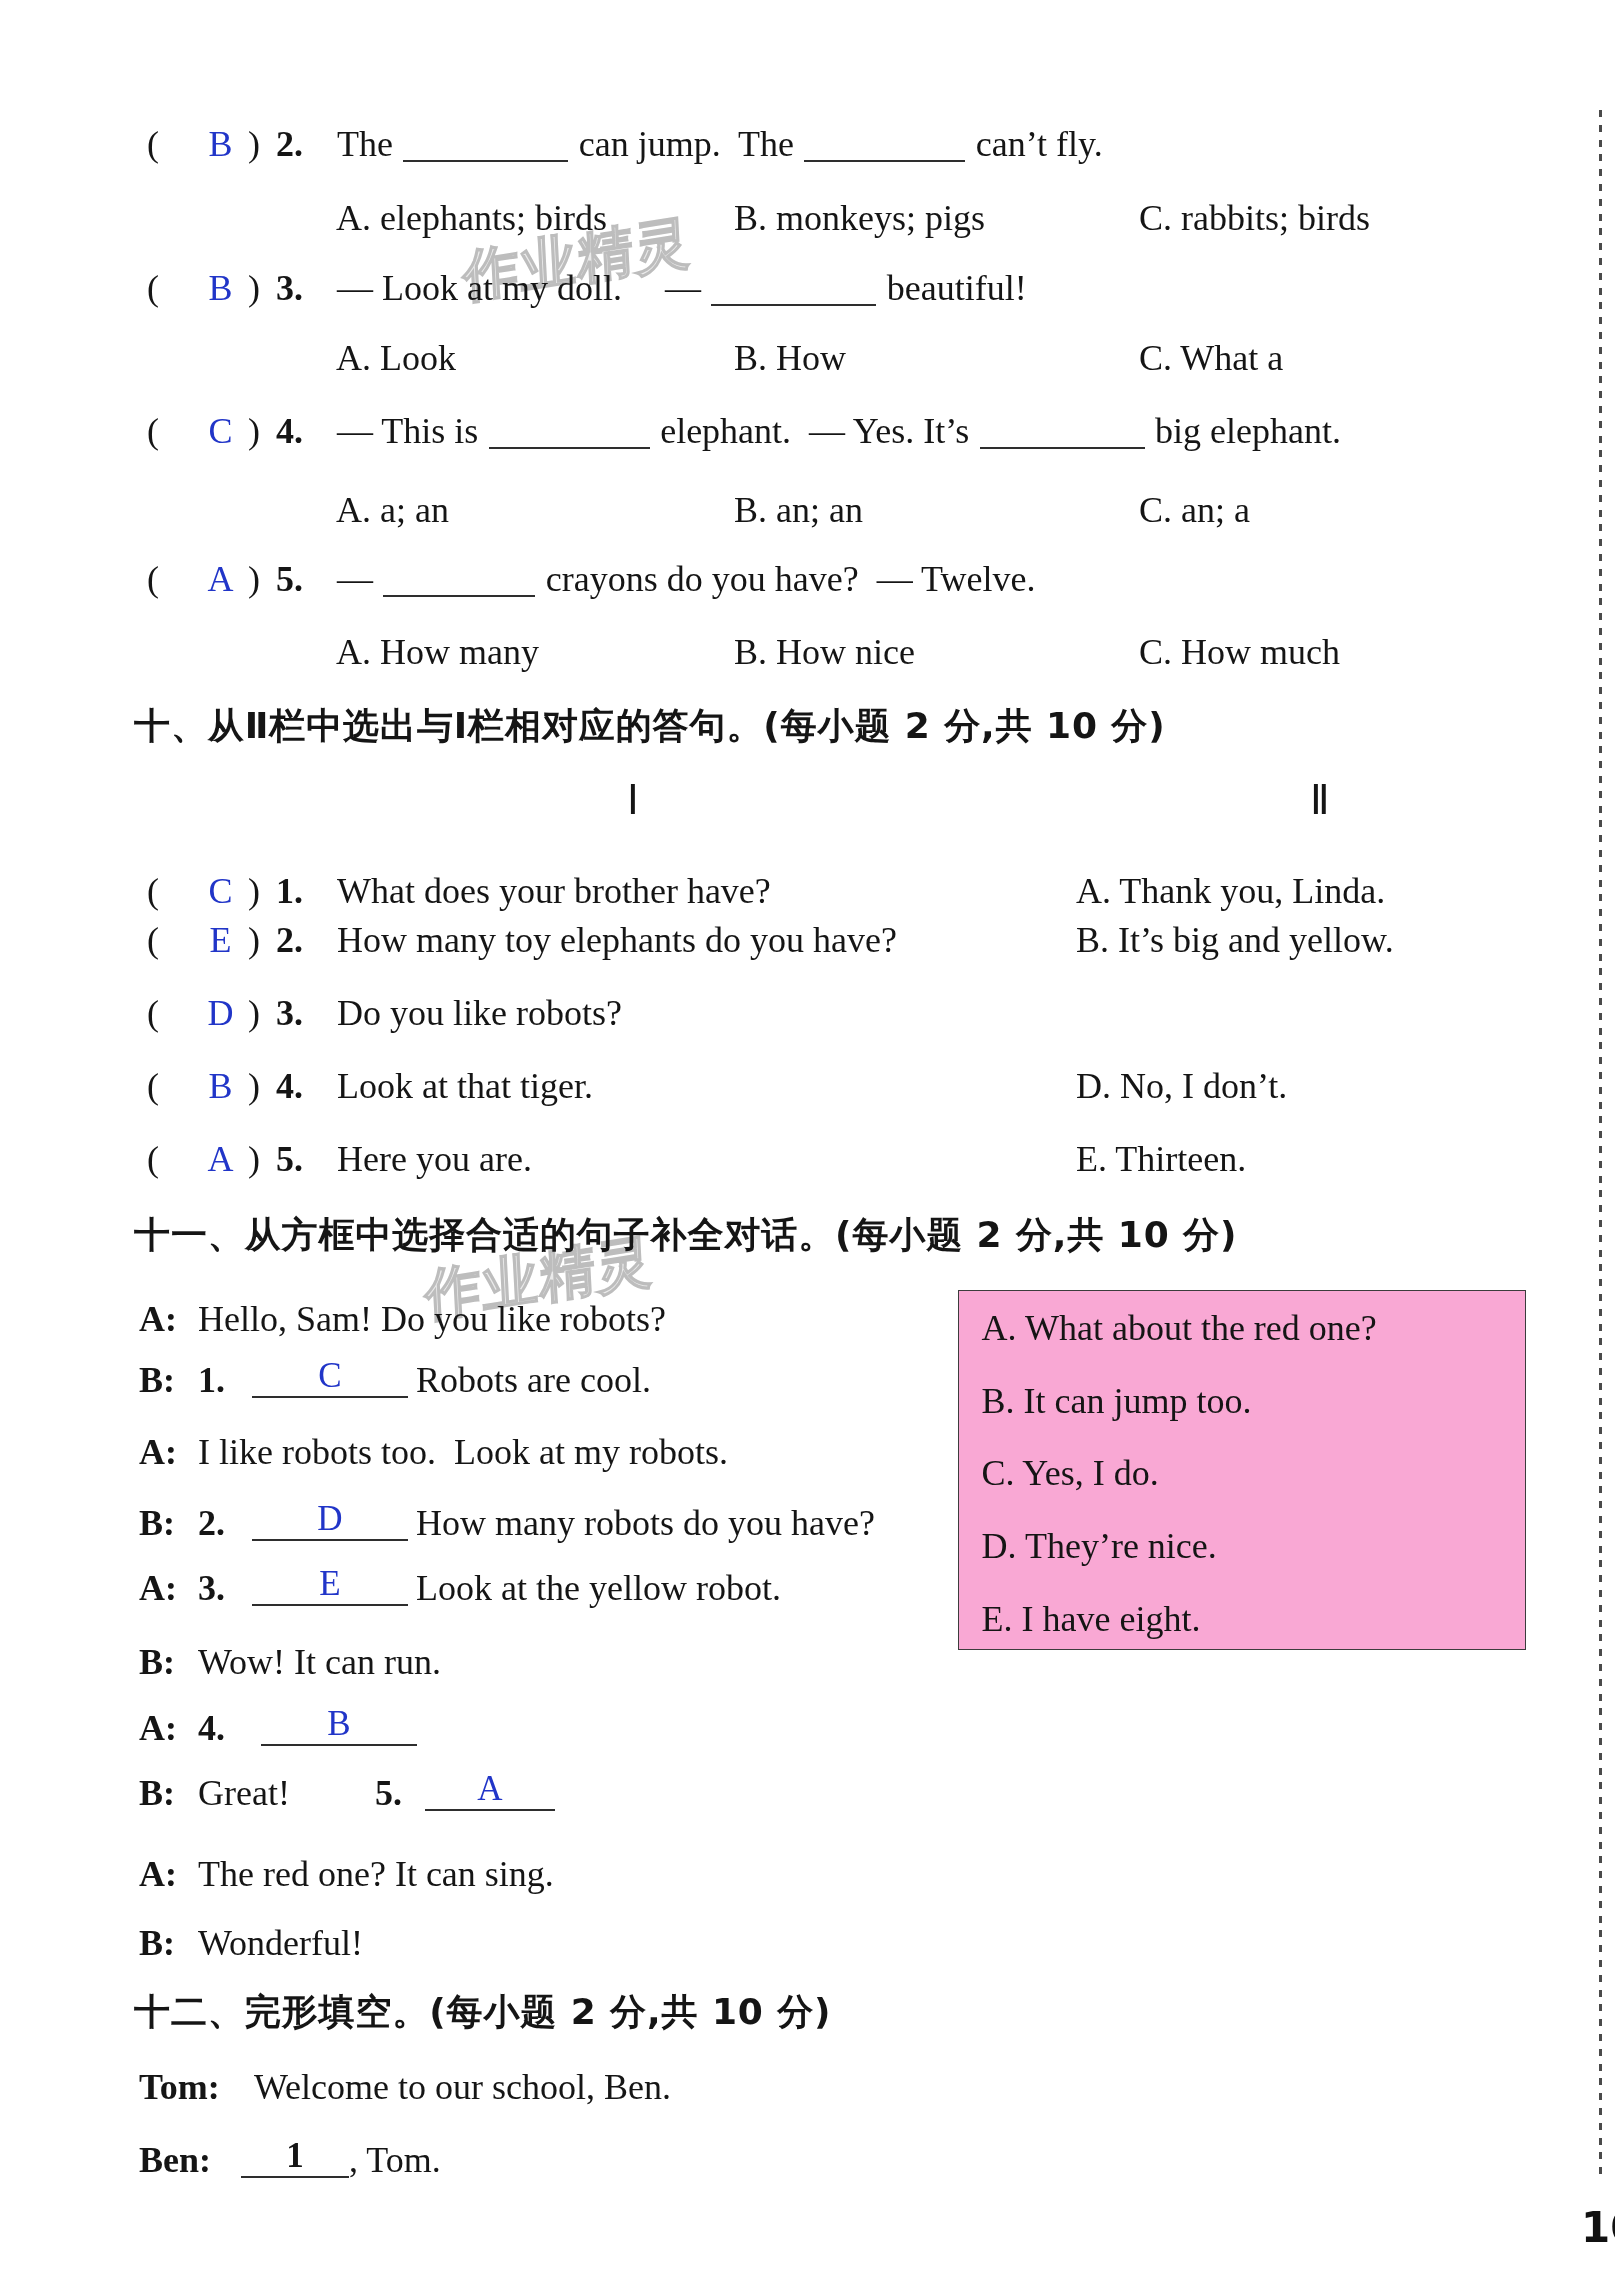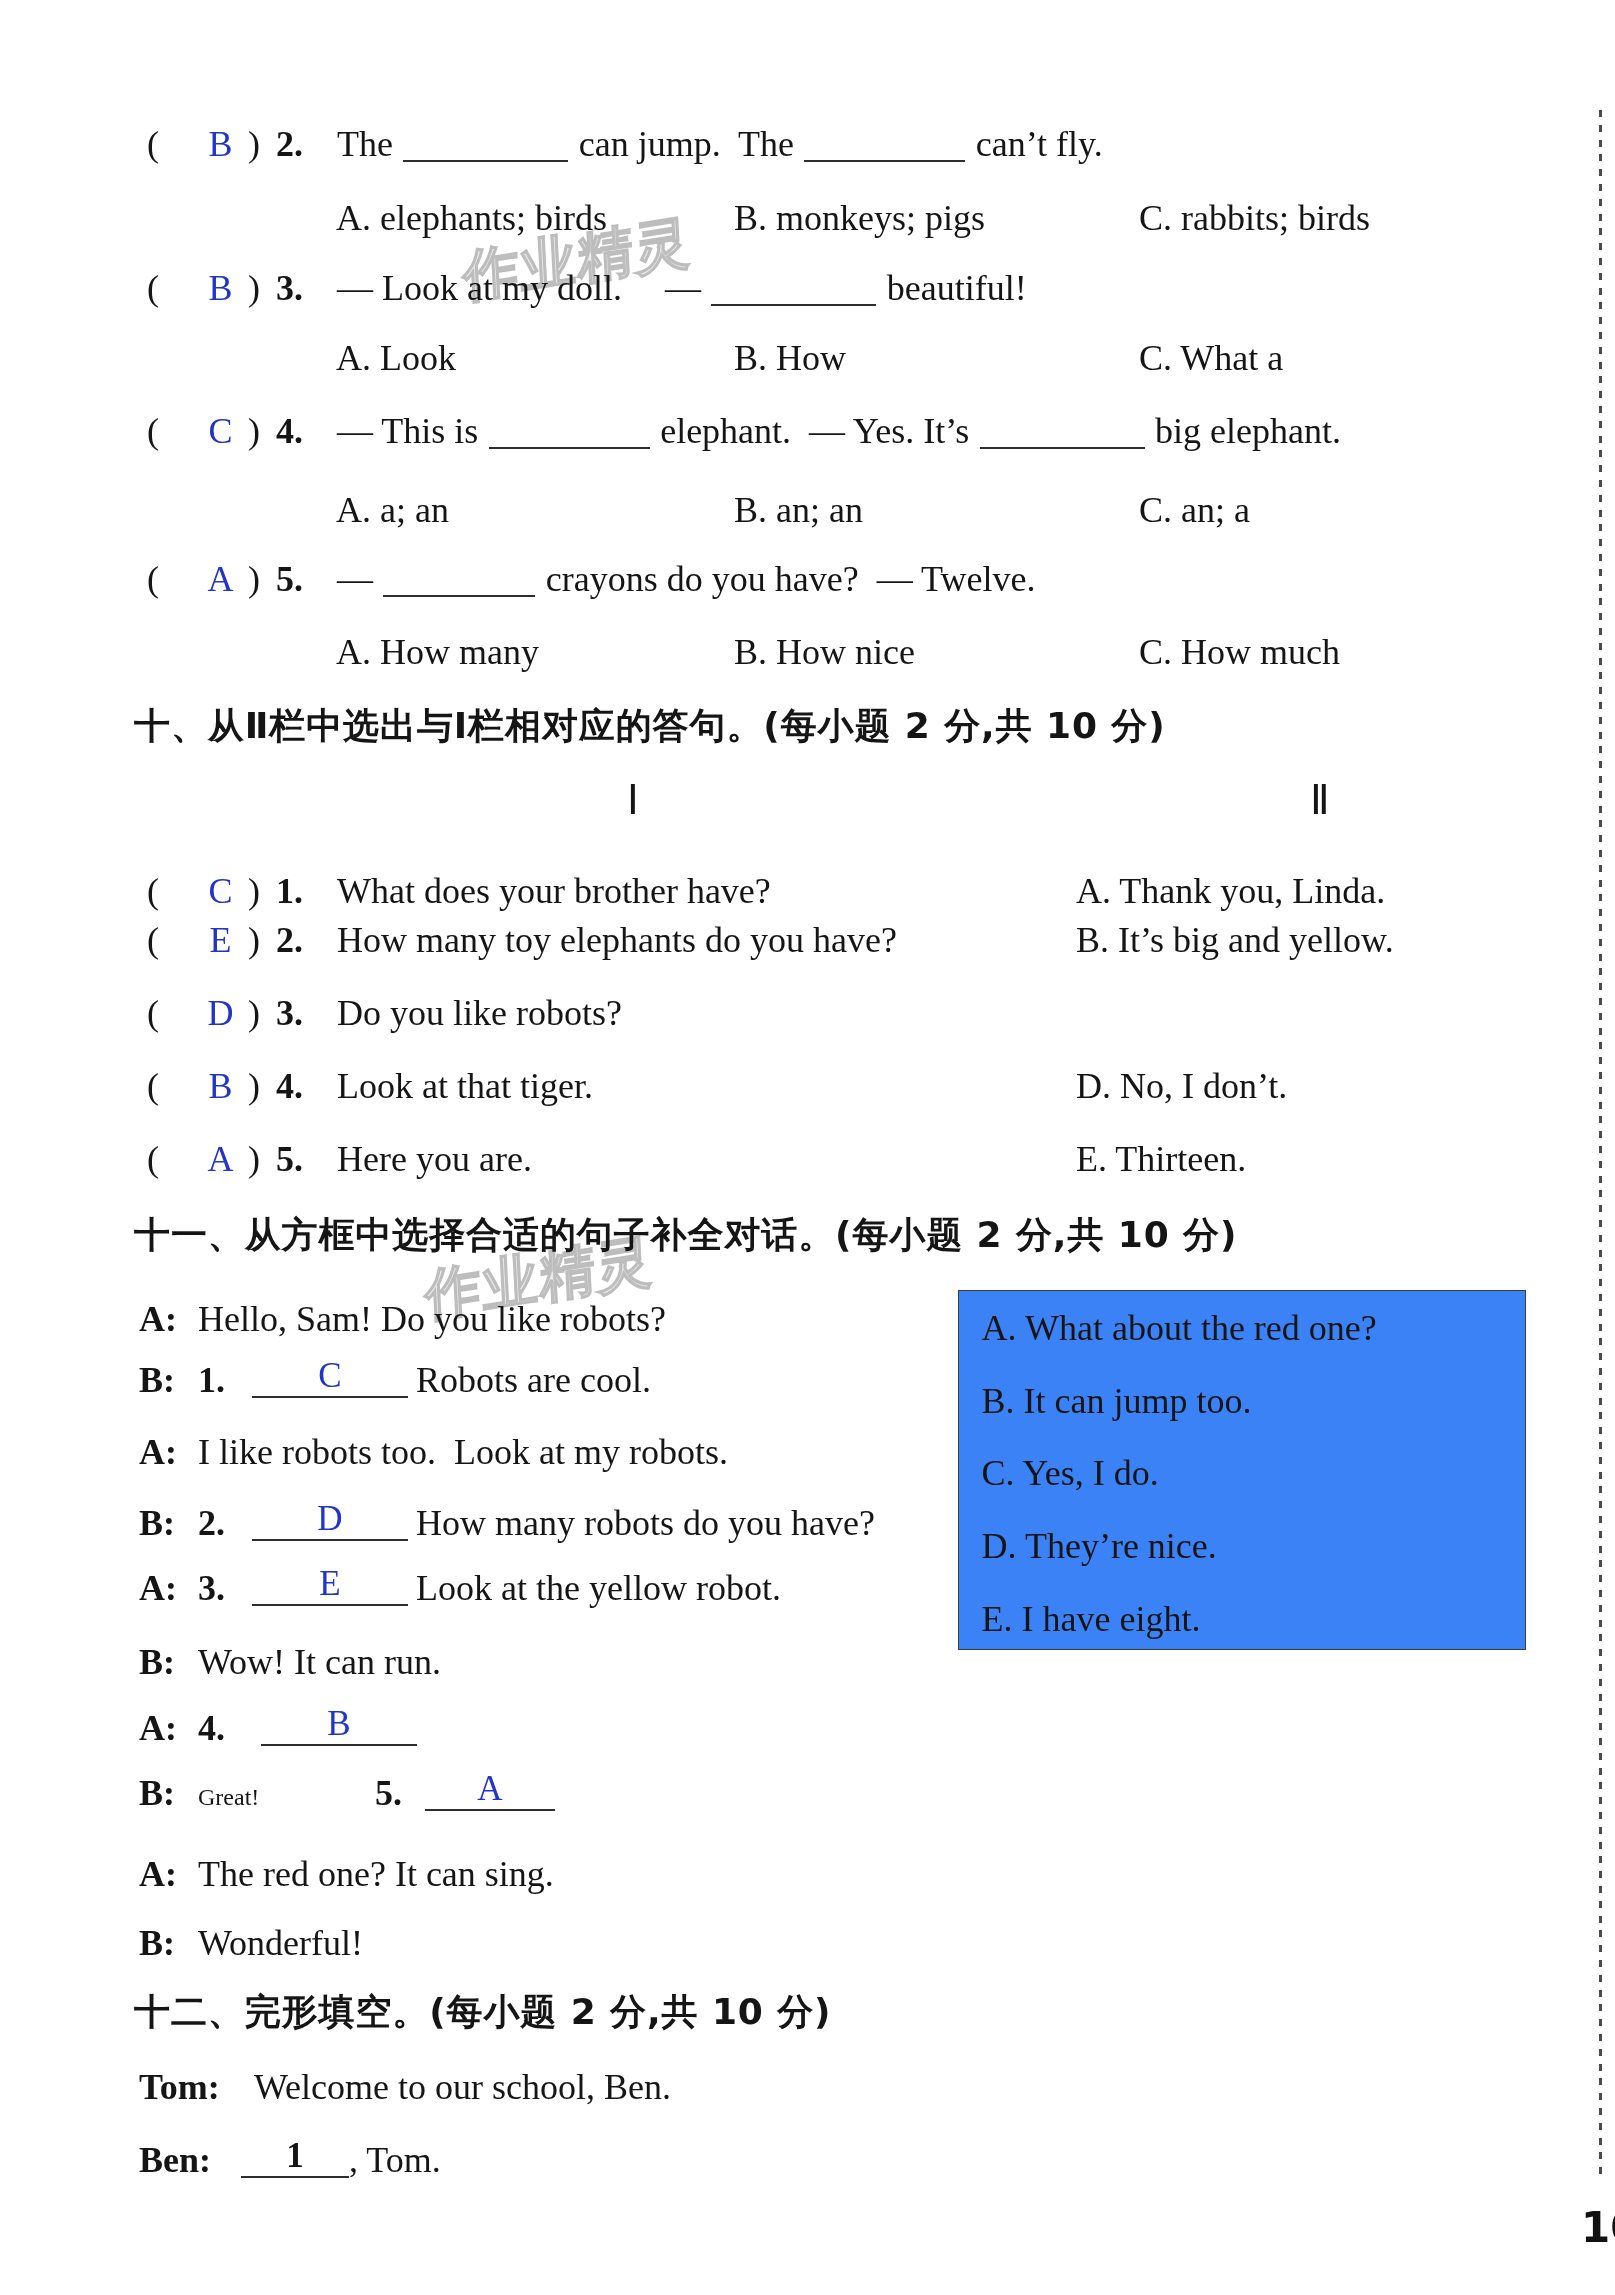--- a/index.html
+++ b/index.html
@@ -18,26 +18,26 @@
   .blank{display:inline-block;height:36px;border-bottom:2.6px solid #2e2e2e;vertical-align:-6px;margin:0 10.4px;position:relative;}
   .blank.nm{margin:0;}
   .bl{position:absolute;left:0;right:0;bottom:3.5px;text-align:center;font-size:35px;color:#2135c8;line-height:1;font-family:"Liberation Serif",serif;}
   .bl.black{color:#151515;font-weight:700;}
   .w190{width:165px}.w185{width:161px}.w180{width:156px}.w175{width:152px}.w150{width:130px}.w125{width:108px}
   .opt{position:absolute;font-size:36px;white-space:pre;}
   .resp{position:absolute;left:929px;font-size:36px;white-space:pre;}
   .roman{position:absolute;font-size:40px;font-family:"DejaVu Sans","Liberation Serif",serif;}
   .dlabel{display:inline-block;width:59px;font-size:36px;font-weight:700;}
   .dnum{display:inline-block;width:54px;font-size:36px;font-weight:700;}
-  .dpre{display:inline-block;width:177px;font-size:24px;white-space:pre;}
+  .dpre{display:inline-block;width:177px;font-size:36px;white-space:pre;}
   .dtext{font-size:36px;white-space:pre;}
   .after{margin-left:8px;}
   .tlabel{display:inline-block;width:115px;font-size:36px;font-weight:700;}
   .tlabel.ben{width:102px;}
-  .box{position:absolute;left:958px;top:1290px;width:566px;height:358px;border:1.7px solid #3c3c3c;background:#3b82f6;}
+  .box{position:absolute;left:958px;top:1290px;width:566px;height:358px;border:1.7px solid #3c3c3c;background:#f9a8d4;}
   .boxline{position:absolute;left:22.6px;height:42px;line-height:42px;font-size:36px;white-space:pre;}
   .dashline{position:absolute;left:1599px;top:110px;width:2.6px;height:2066px;
     background:repeating-linear-gradient(to bottom,#4a4a4a 0 7px,transparent 7px 14.8px);}
   .pagenum{position:absolute;left:1581px;top:2203px;font-size:42px;font-weight:700;
     font-family:"DejaVu Sans","Liberation Sans",sans-serif;color:#111;}
   .watermark{position:absolute;font-size:56px;font-weight:700;
     font-family:"DejaVu Sans","Liberation Sans",sans-serif;
     color:rgba(185,185,185,0.30);-webkit-text-stroke:1.4px #bdbdbd;
     transform:rotate(-9deg) skewX(-6deg);letter-spacing:1.7px;white-space:nowrap;}
   .wm1{left:462px;top:222px;}

